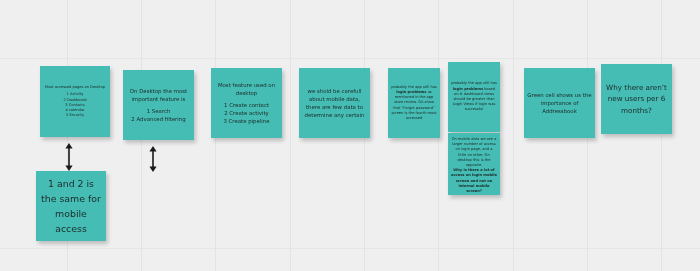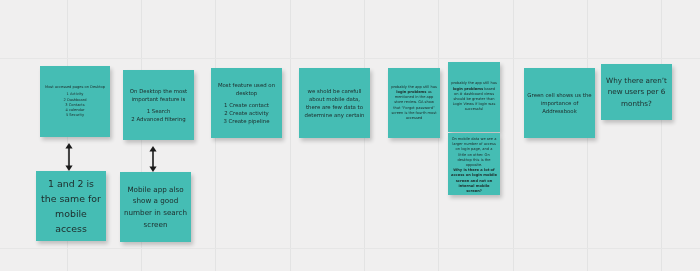--- a/index.html
+++ b/index.html
@@ -143,37 +143,34 @@
   <div class="note tiny" style="left:448px; top:133px; width:52px; height:62px; justify-content:flex-start; padding-top:4px;">
     <p>On mobile data we see a larger number of access on login page, and a little on other. On desktop this is the opposite.</p>
     <div class="gap"></div>
     <p><b>Why is there a lot of access on login mobile screen and not on internal mobile screen?</b></p>
   </div>
 
   <div class="note xsmall" style="left:524px; top:68px; width:71px; height:70px;">
     <p>Green cell shows us the importance of Addressbook</p>
   </div>
 
-  <div class="note med" style="left:601px; top:64px; width:71px; height:56px;">
+  <div class="note med" style="left:601px; top:64px; width:71px; height:70px;">
     <p>Why there aren’t new users per 6 months?</p>
   </div>
 
   <svg class="arrow" style="left:62px; top:143px; width:14px; height:28px;" viewBox="0 0 14 28">
     <line x1="7" y1="4" x2="7" y2="24" stroke="#1a1a1a" stroke-width="1.6"></line>
     <polygon points="7,0 3.4,5.6 10.6,5.6" fill="#1a1a1a"></polygon>
     <polygon points="7,28 3.4,22.4 10.6,22.4" fill="#1a1a1a"></polygon>
   </svg>
 
   <svg class="arrow" style="left:146px; top:146px; width:14px; height:26px;" viewBox="0 0 14 26">
     <line x1="7" y1="4" x2="7" y2="22" stroke="#1a1a1a" stroke-width="1.6"></line>
     <polygon points="7,0 3.4,5.4 10.6,5.4" fill="#1a1a1a"></polygon>
     <polygon points="7,26 3.4,20.6 10.6,20.6" fill="#1a1a1a"></polygon>
   </svg>
 
   <div class="note large" style="left:36px; top:171px; width:70px; height:70px;align-items:flex-end;">
     <p>1 and 2 is the same for mobile access</p>
   </div>
 
-  <div class="note med" style="left:120px; top:172px; width:71px; height:70px;">
-    <p>Mobile app also show a good number in search screen</p>
-  </div>
 
 </div>
 
 </body></html>

